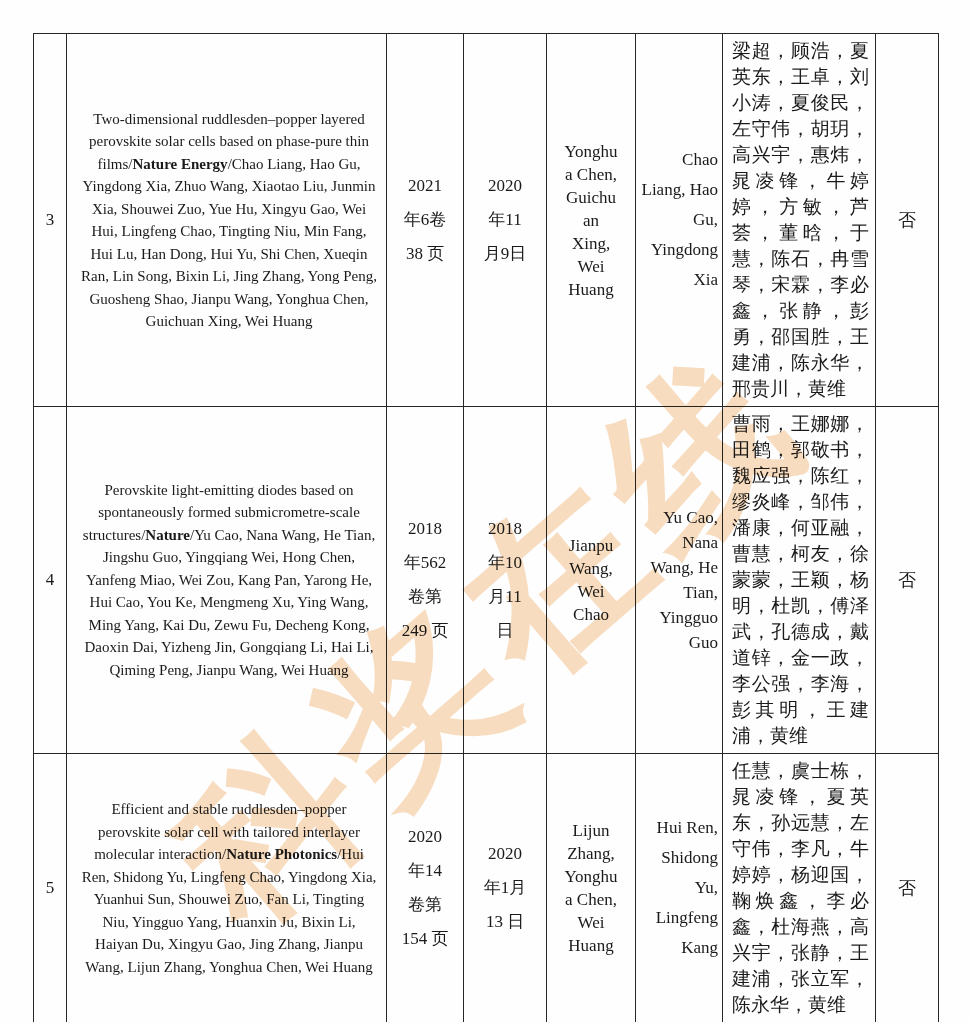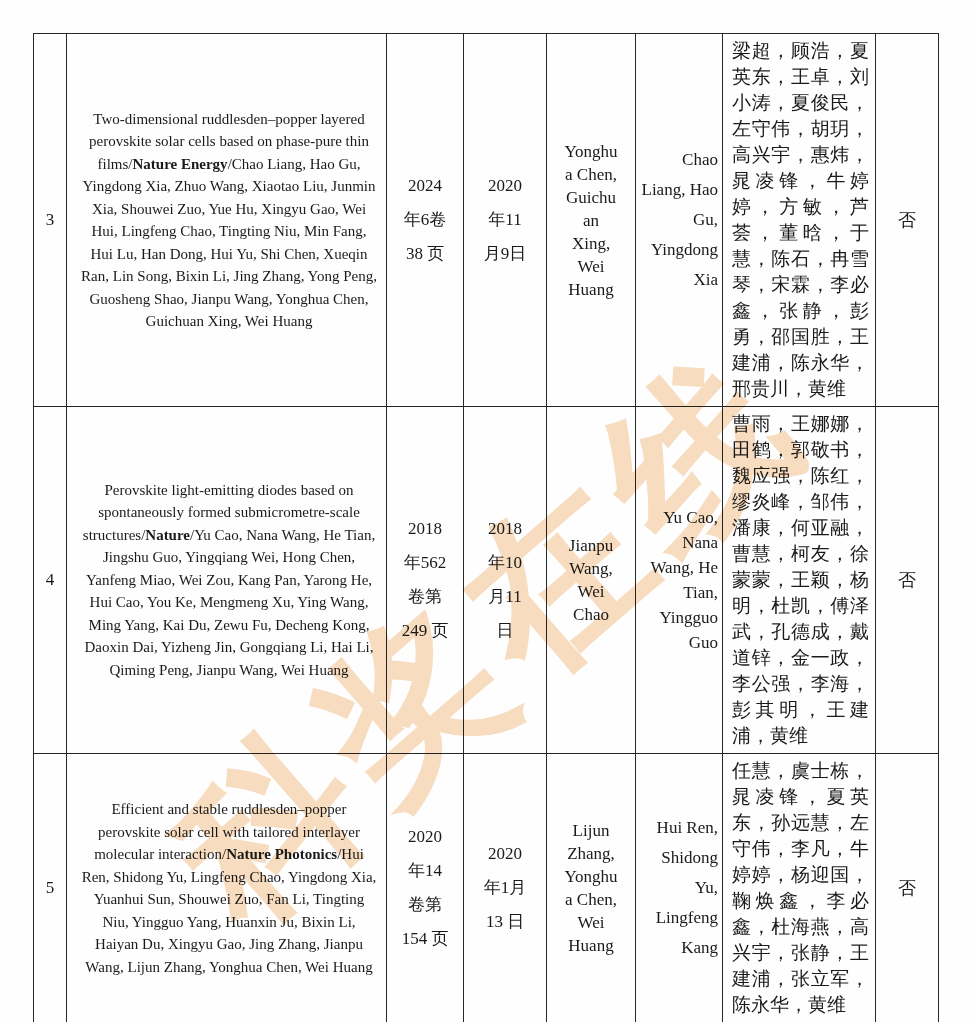--- a/index.html
+++ b/index.html
@@ -106,21 +106,21 @@
       <col style="width:83px">
       <col style="width:89px">
       <col style="width:87px">
       <col style="width:153px">
       <col style="width:63px">
     </colgroup>
     <tbody>
       <tr class="r3" style="height:362px">
         <td class="c-num">3</td>
         <td class="c-title"><span>Two-dimensional ruddlesden–popper layered perovskite solar cells based on phase-pure thin films/</span><b>Nature Energy</b><span>/Chao Liang, Hao Gu, Yingdong Xia, Zhuo Wang, Xiaotao Liu, Junmin Xia, Shouwei Zuo, Yue Hu, Xingyu Gao, Wei Hui, Lingfeng Chao, Tingting Niu, Min Fang, Hui Lu, Han Dong, Hui Yu, Shi Chen, Xueqin Ran, Lin Song, Bixin Li, Jing Zhang, Yong Peng, Guosheng Shao, Jianpu Wang, Yonghua Chen, Guichuan Xing, Wei Huang</span></td>
-        <td class="c-vol">2024
+        <td class="c-vol">2021
 年6卷
 38 页</td>
         <td class="c-date">2020
 年11
 月9日</td>
         <td class="c-corr">Yonghua Chen, Guichuan Xing, Wei Huang</td>
         <td class="c-first">Chao Liang, Hao Gu, Yingdong Xia</td>
         <td class="c-cn">梁超，顾浩，夏英东，王卓，刘小涛，夏俊民，左守伟，胡玥，高兴宇，惠炜，晁凌锋，牛婷婷，方敏，芦荟，董晗，于慧，陈石，冉雪琴，宋霖，李必鑫，张静，彭勇，邵国胜，王建浦，陈永华，邢贵川，黄维</td>
         <td class="c-flag">否</td>
       </tr>

